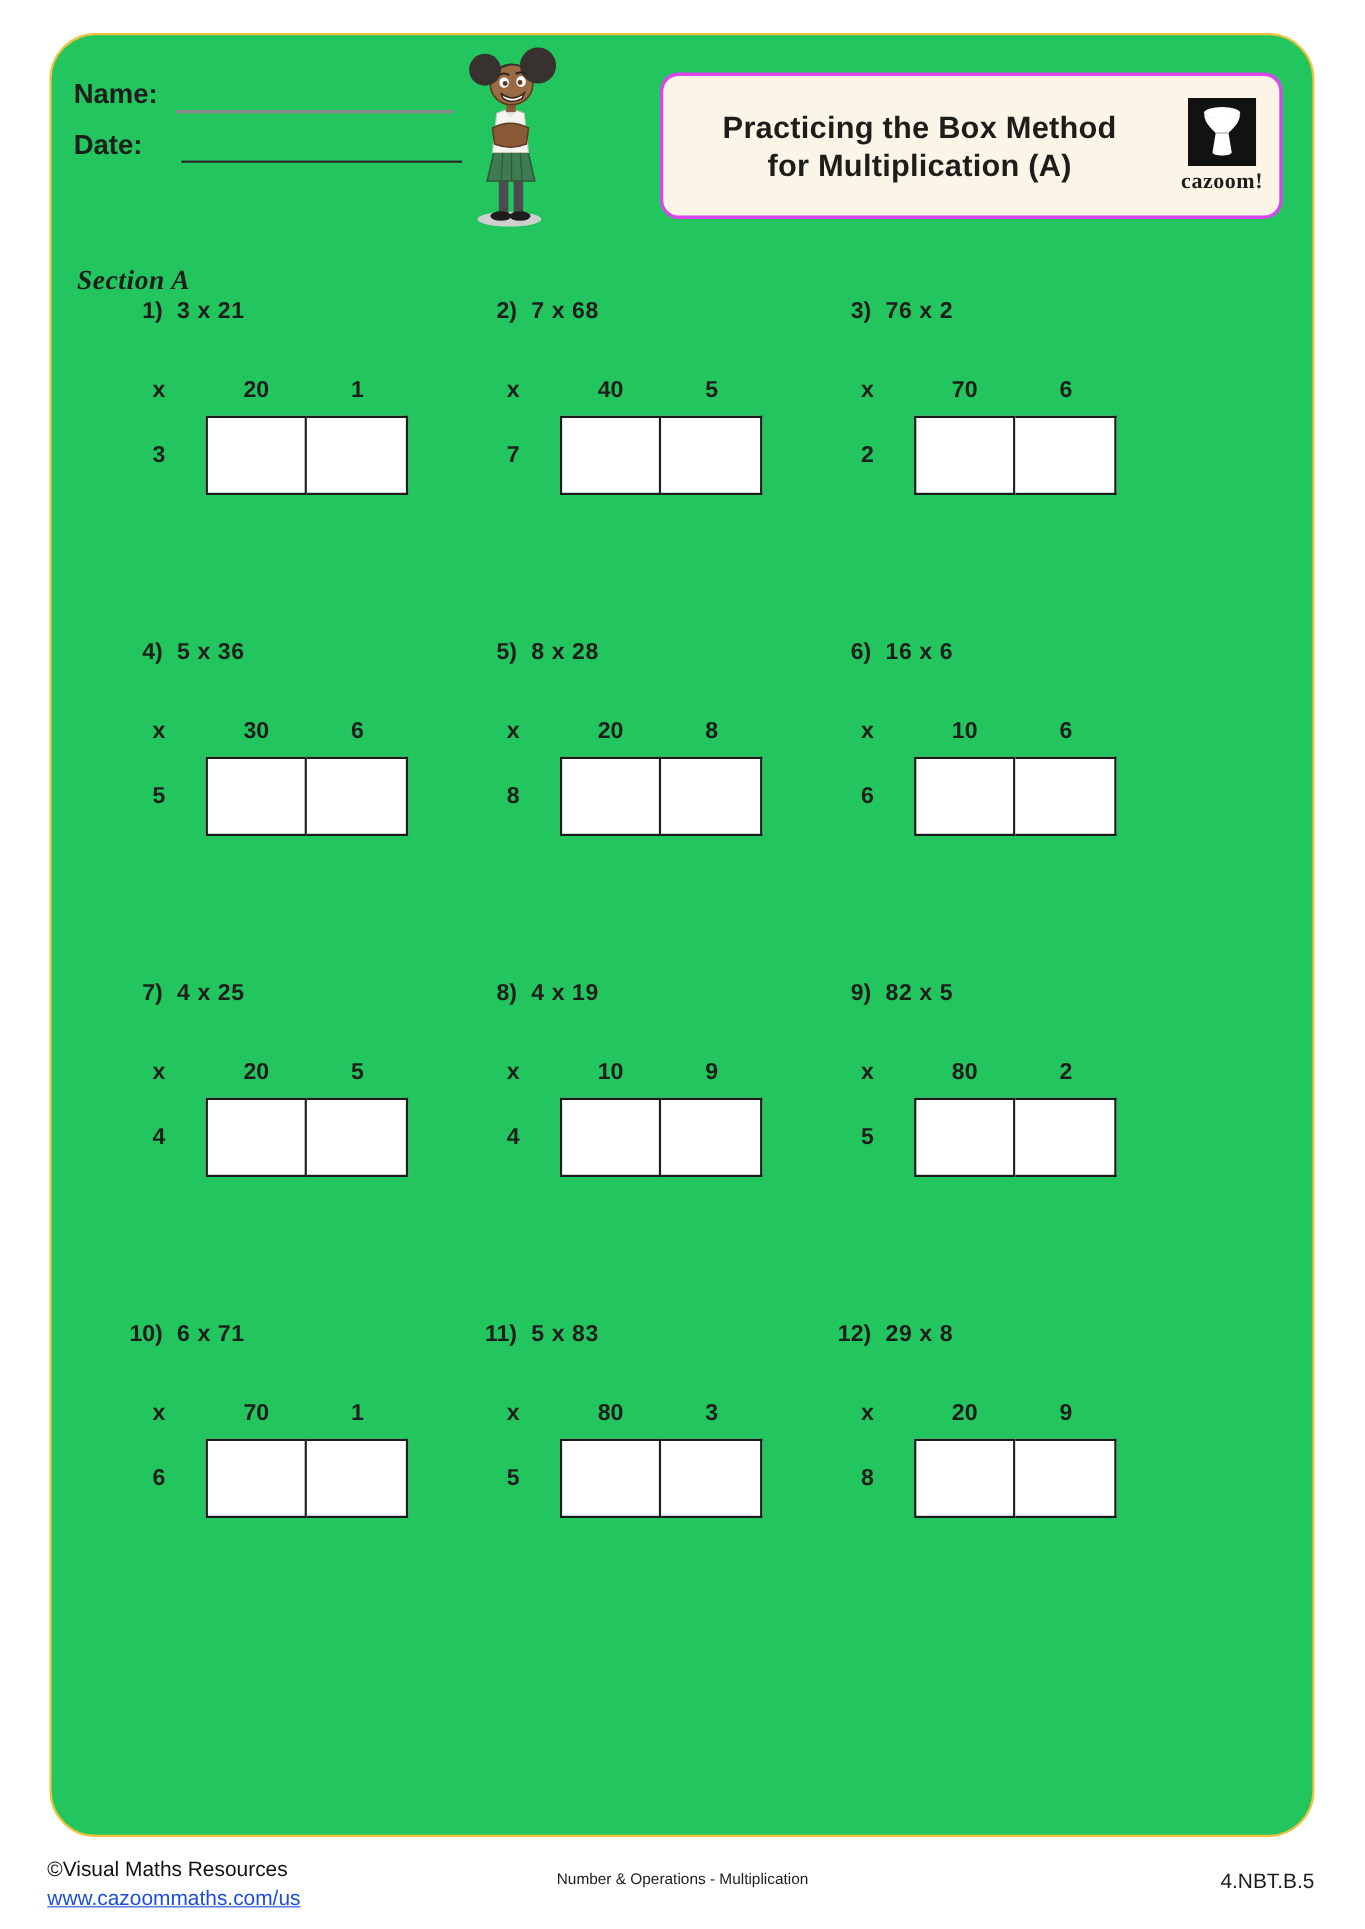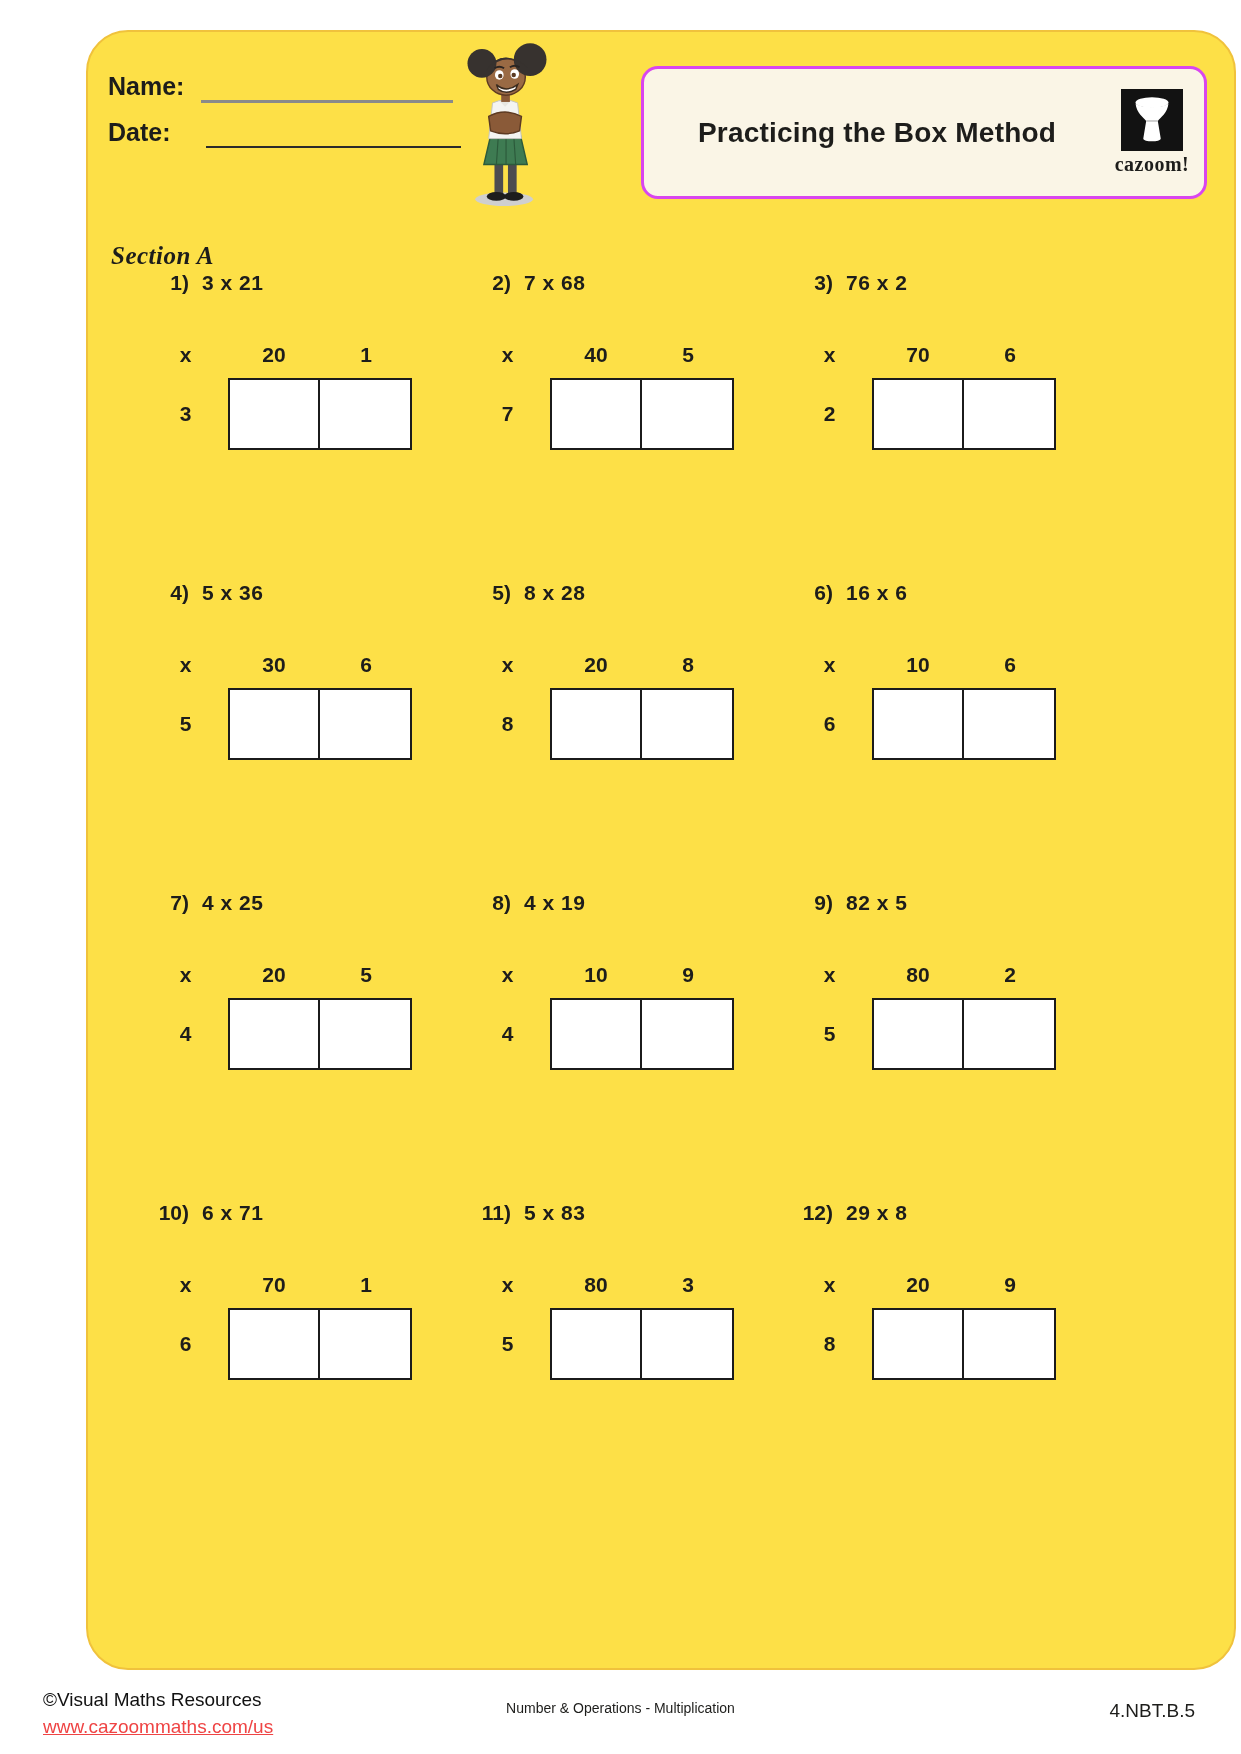--- a/index.html
+++ b/index.html
@@ -10,22 +10,21 @@
     background:#ffffff;
     font-family:"Liberation Sans", sans-serif;
     color:#1d1d1b;
     overflow:hidden;
   }
   .frame {
     position:absolute; left:45px; top:30px;
     width:1150px; height:1640px;
     border:2.5px solid #F0C23C;
     border-radius:42px;
-    background:#fde047;
-    margin-left:41px;
+    background:#22c55e;
   }
   
   .name-label { position:absolute; left:20px; top:40px; font-size:25px; font-weight:bold; }
   .date-label { position:absolute; left:20px; top:86px; font-size:25px; font-weight:bold; }
   .name-line { position:absolute; left:113px; top:68px; width:252px; border-top:3px solid #8a8a8a; }
   .date-line { position:absolute; left:118px; top:114px; width:255px; border-top:2px solid #2a2a2a; }
   .girl { position:absolute; left:366px; top:10px; }
   .title-box {
     position:absolute; left:553px; top:34px; width:566px; height:133px;
     background:#FAF5E6; border:3px solid #d946ef; border-radius:17px;
@@ -55,21 +54,21 @@
     display:grid;
     grid-template-columns:85px 92px 92px;
     grid-template-rows:46px 72px;
   }
   .cell { display:flex; align-items:center; justify-content:center; font-size:21px; font-weight:bold; }
   .box { background:#fff; }
   .box-left  { border:2px solid #1b1b1b; }
   .box-right { border:2px solid #1b1b1b; border-left:none; }
   
   .footer-left  { position:absolute; left:43px; top:1686px; font-size:19px; line-height:27px; color:#111; }
-  .footer-link  { color:#ef4444; text-decoration:underline; cursor:pointer; }
+  .footer-link  { color:#1d4ed8; text-decoration:underline; cursor:pointer; }
   .footer-center{ position:absolute; left:0; width:1241px; top:1700px; text-align:center; font-size:14px; }
   .footer-right { position:absolute; right:46px; top:1700px; font-size:19px; }
 </style>
 </head>
 <body>
 
 <div class="page">
   <div class="frame">
 
     <div class="name-label">Name:</div>
@@ -100,20 +99,21 @@
         <circle cx="62" cy="31" r="2.3" fill="#5b3a22"></circle>
         <path d="M42,24 Q47,21 52,24" stroke="#2a2422" stroke-width="2" fill="none"></path>
         <path d="M58,23 Q63,20 68,23" stroke="#2a2422" stroke-width="2" fill="none"></path>
         <path d="M44,41 Q54,50 66,41 L64,46 Q54,52 46,46 Z" fill="#ffffff" stroke="#3a2a1d" stroke-width="1.5"></path>
       </svg>
     </div>
 
     <div class="title-box">
       <div class="title-text">
         <div>Practicing the Box Method</div>
+        <div>for Multiplication (A)</div>
       </div>
       <div class="logo">
         <svg width="62" height="62" viewBox="0 0 64 64">
           <rect width="64" height="64" fill="#121212"></rect>
           <ellipse cx="32" cy="14" rx="17" ry="5.5" fill="#ffffff"></ellipse>
           <path d="M15,15 C16,25 23,29 26,33 L23,51 C23,55 41,55 41,51 L38,33 C41,29 48,25 49,15 C44,20 20,20 15,15 Z" fill="#ffffff"></path>
           <path d="M26,33 L38,33" stroke="#bdbdbd" stroke-width="1.5"></path>
         </svg>
         <div class="logo-word">cazoom!</div>
       </div>

